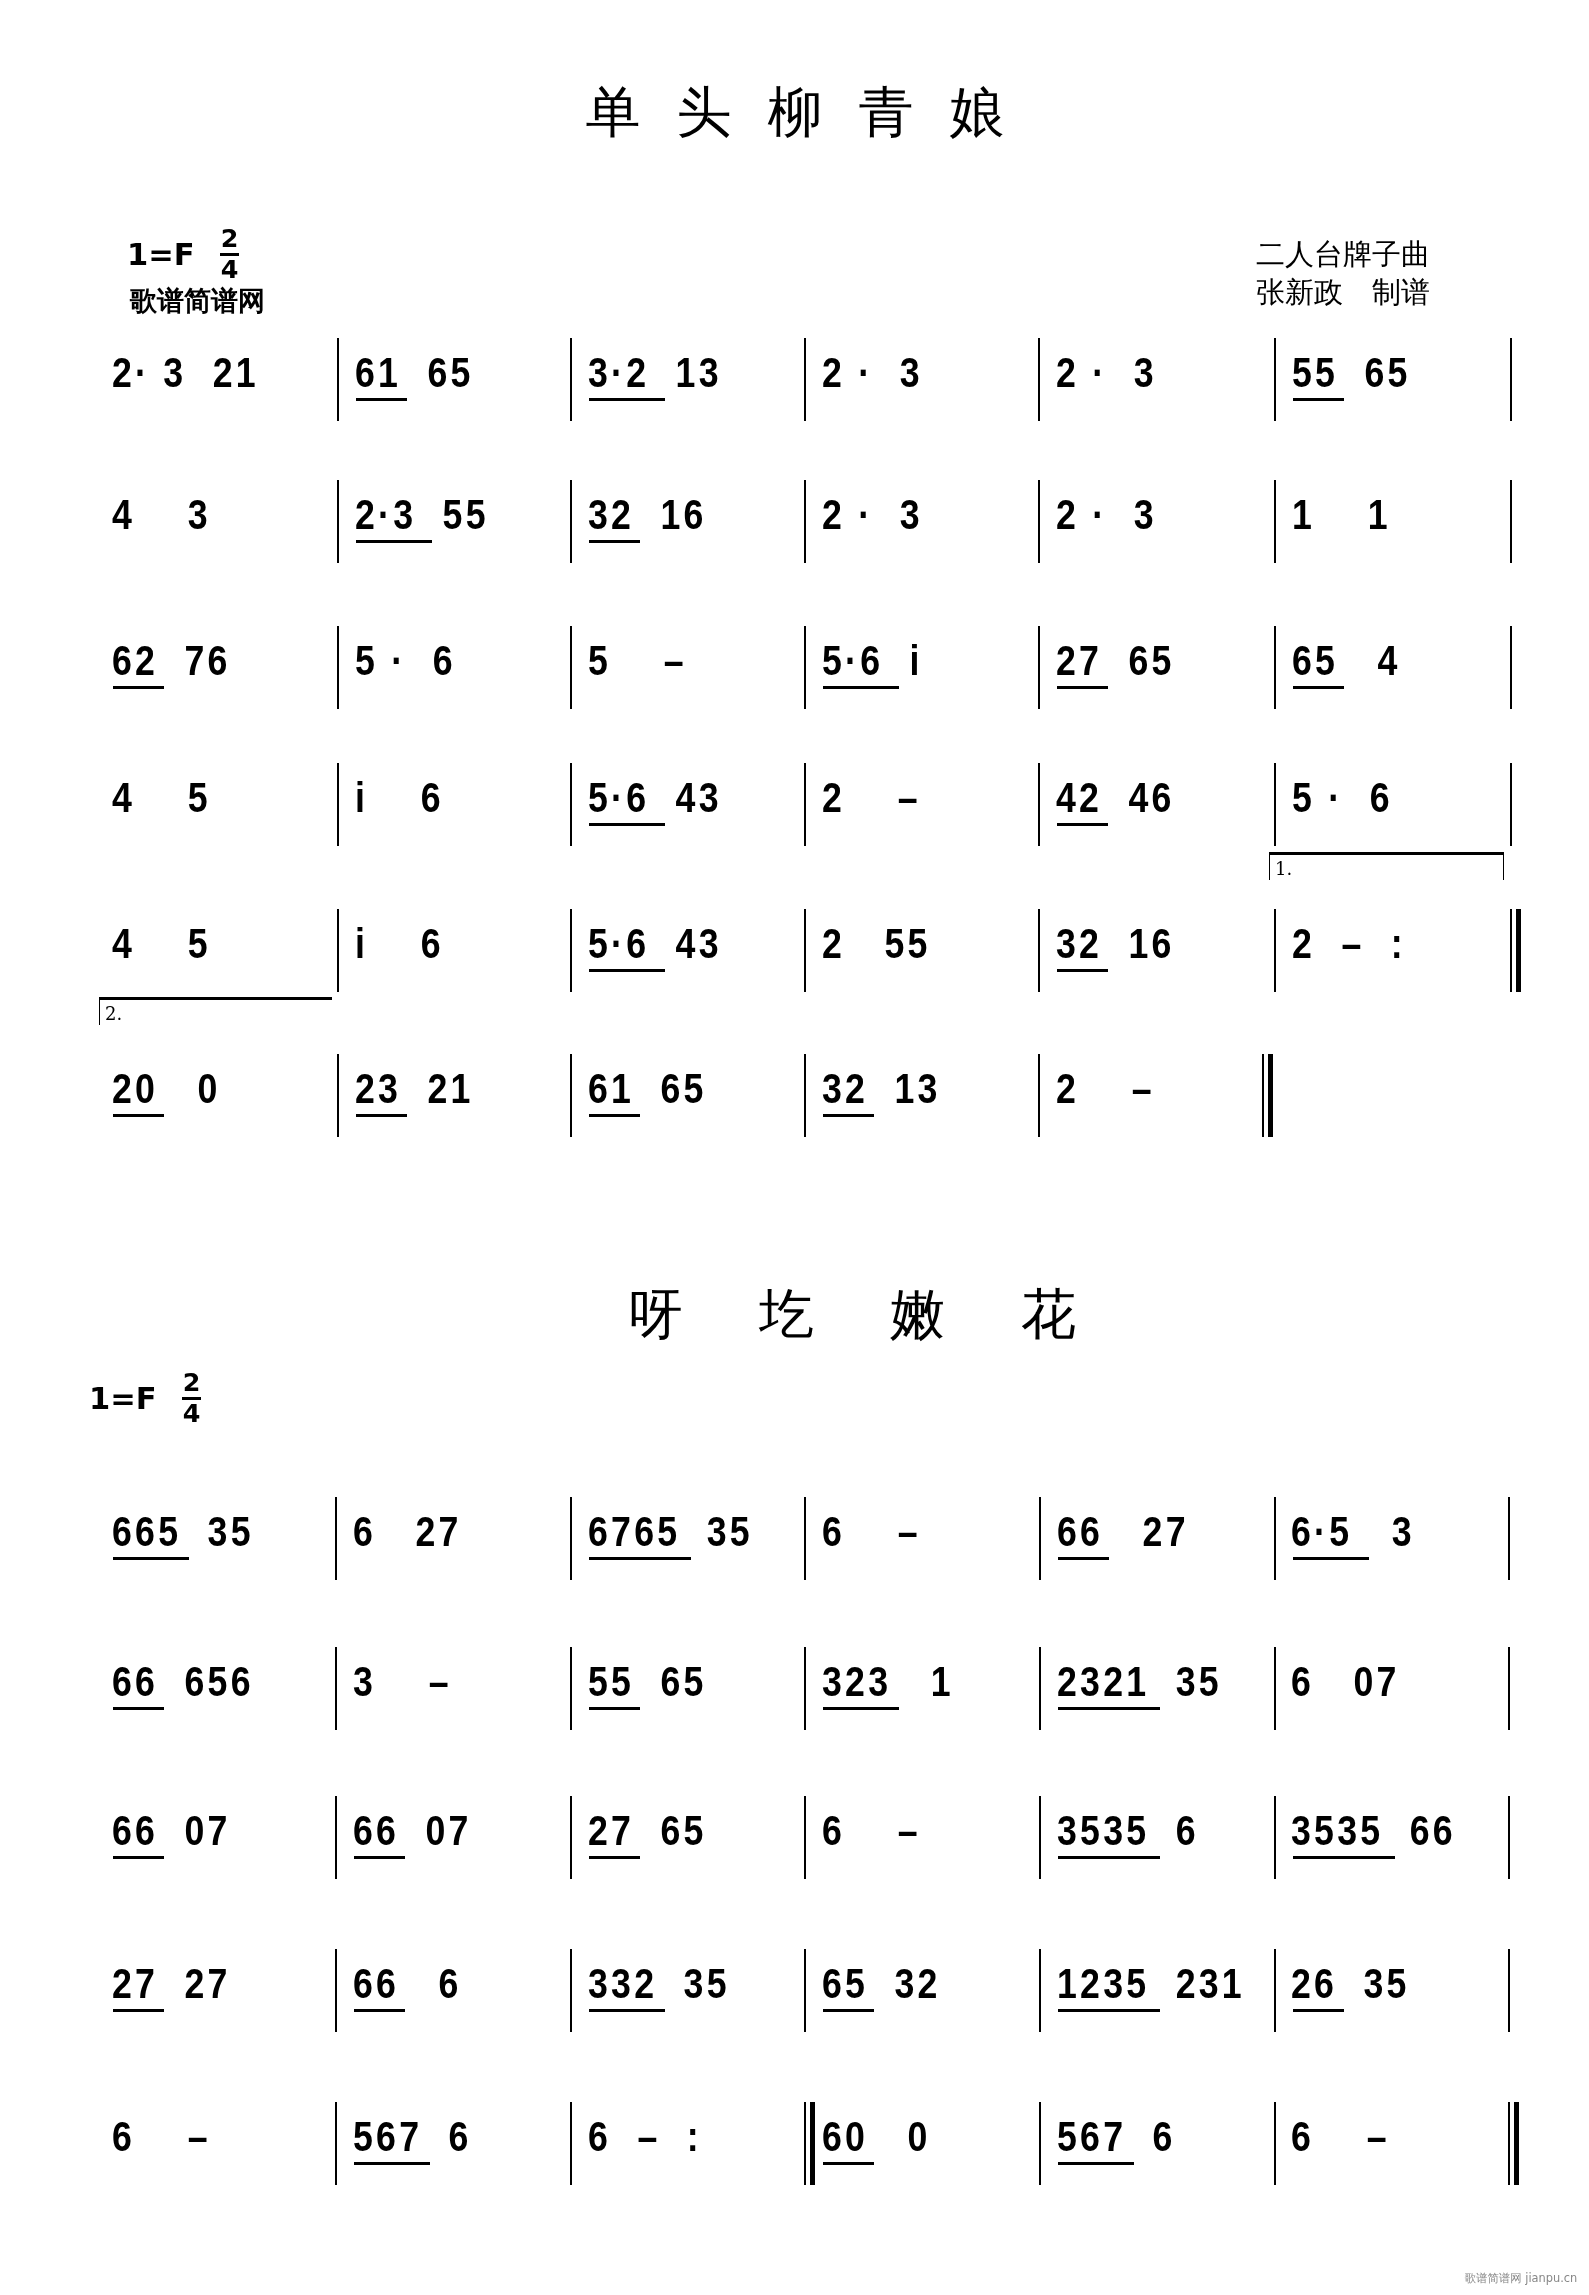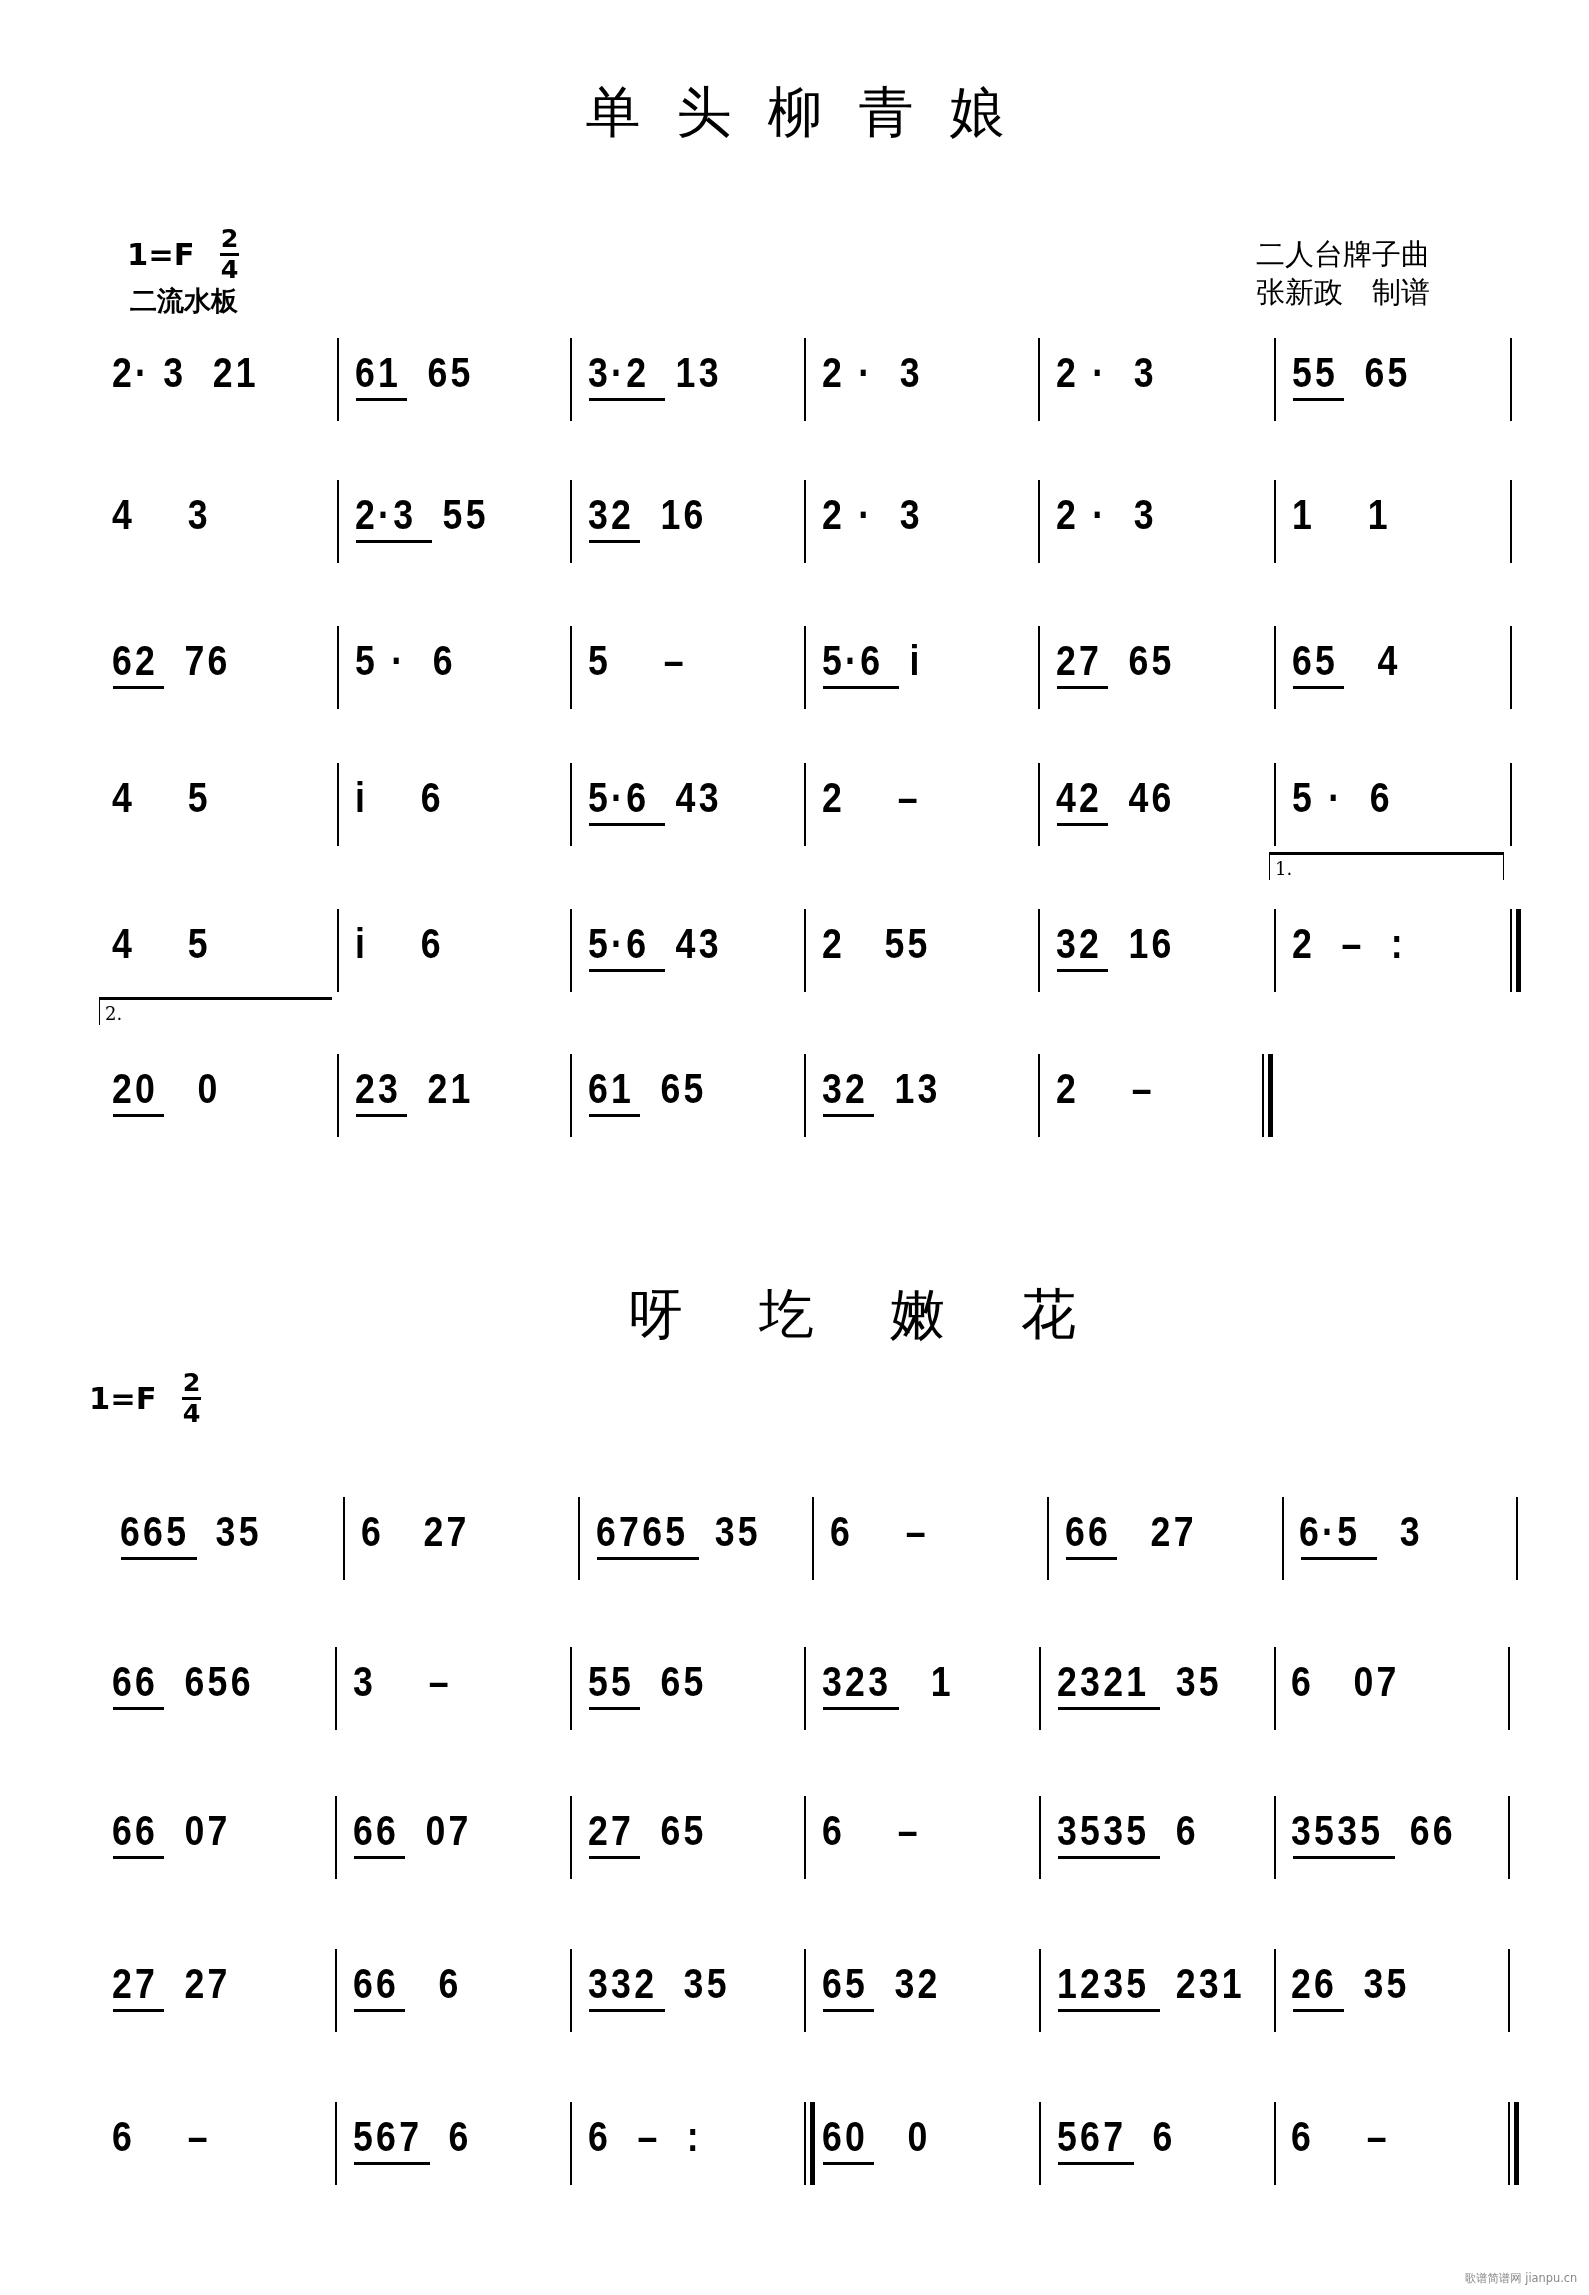--- a/index.html
+++ b/index.html
@@ -33,21 +33,21 @@
 </div>
 
 <div class="meta key" style="left:127px;top:226px;">
   <span>1=F</span>
   <span class="frac">
     <span>2</span>
     <span class="bar"></span>
     <span>4</span>
   </span>
 </div>
-<div class="meta tempo" style="left:130px;top:283px;">二流水板</div>
+<div class="meta tempo" style="left:130px;top:283px;">歌谱简谱网</div>
 <div class="meta credit" style="left:1256px;top:235px;">
   <div>二人台牌子曲</div>
   <div>张新政　制谱</div>
 </div>
 
 <div id="p1rows">
     <div class="row" style="top: 338px; left: 0px; width: 1590px;">
       <div class="note" style="left: 112px;">2· 3  21</div>
       <div class="ul" style="left: 113px; top: 60px; width: 0px;"></div>
       <div class="note" style="left: 355px;">61  65</div>
@@ -178,21 +178,21 @@
 <div class="meta key" style="left:89px;top:1370px;">
   <span>1=F</span>
   <span class="frac">
     <span>2</span>
     <span class="bar"></span>
     <span>4</span>
   </span>
 </div>
 
 <div id="p2rows">
-    <div class="row" style="top: 1497px; left: 8px; width: 1346px;">
+    <div class="row" style="top: 1497px; left: 0px; width: 1346px;">
       <div class="note" style="left: 112px;">665  35</div>
       <div class="ul" style="left: 113px; top: 60px; width: 76px;"></div>
       <div class="note" style="left: 353px;">6   27</div>
       <div class="ul" style="left: 354px; top: 60px; width: 0px;"></div>
       <div class="note" style="left: 588px;">6765  35</div>
       <div class="ul" style="left: 589px; top: 60px; width: 102px;"></div>
       <div class="note" style="left: 822px;">6    –</div>
       <div class="ul" style="left: 823px; top: 60px; width: 0px;"></div>
       <div class="note" style="left: 1057px;">66   27</div>
       <div class="ul" style="left: 1058px; top: 60px; width: 51px;"></div>

